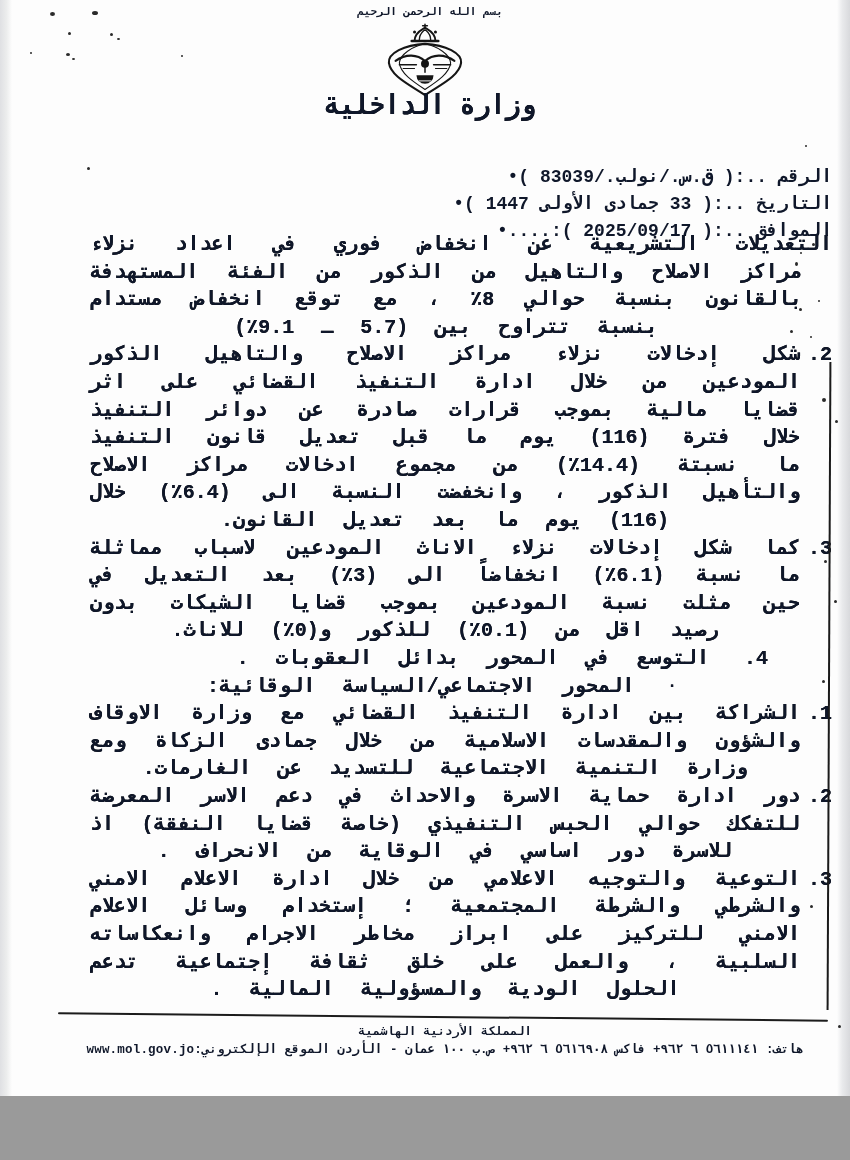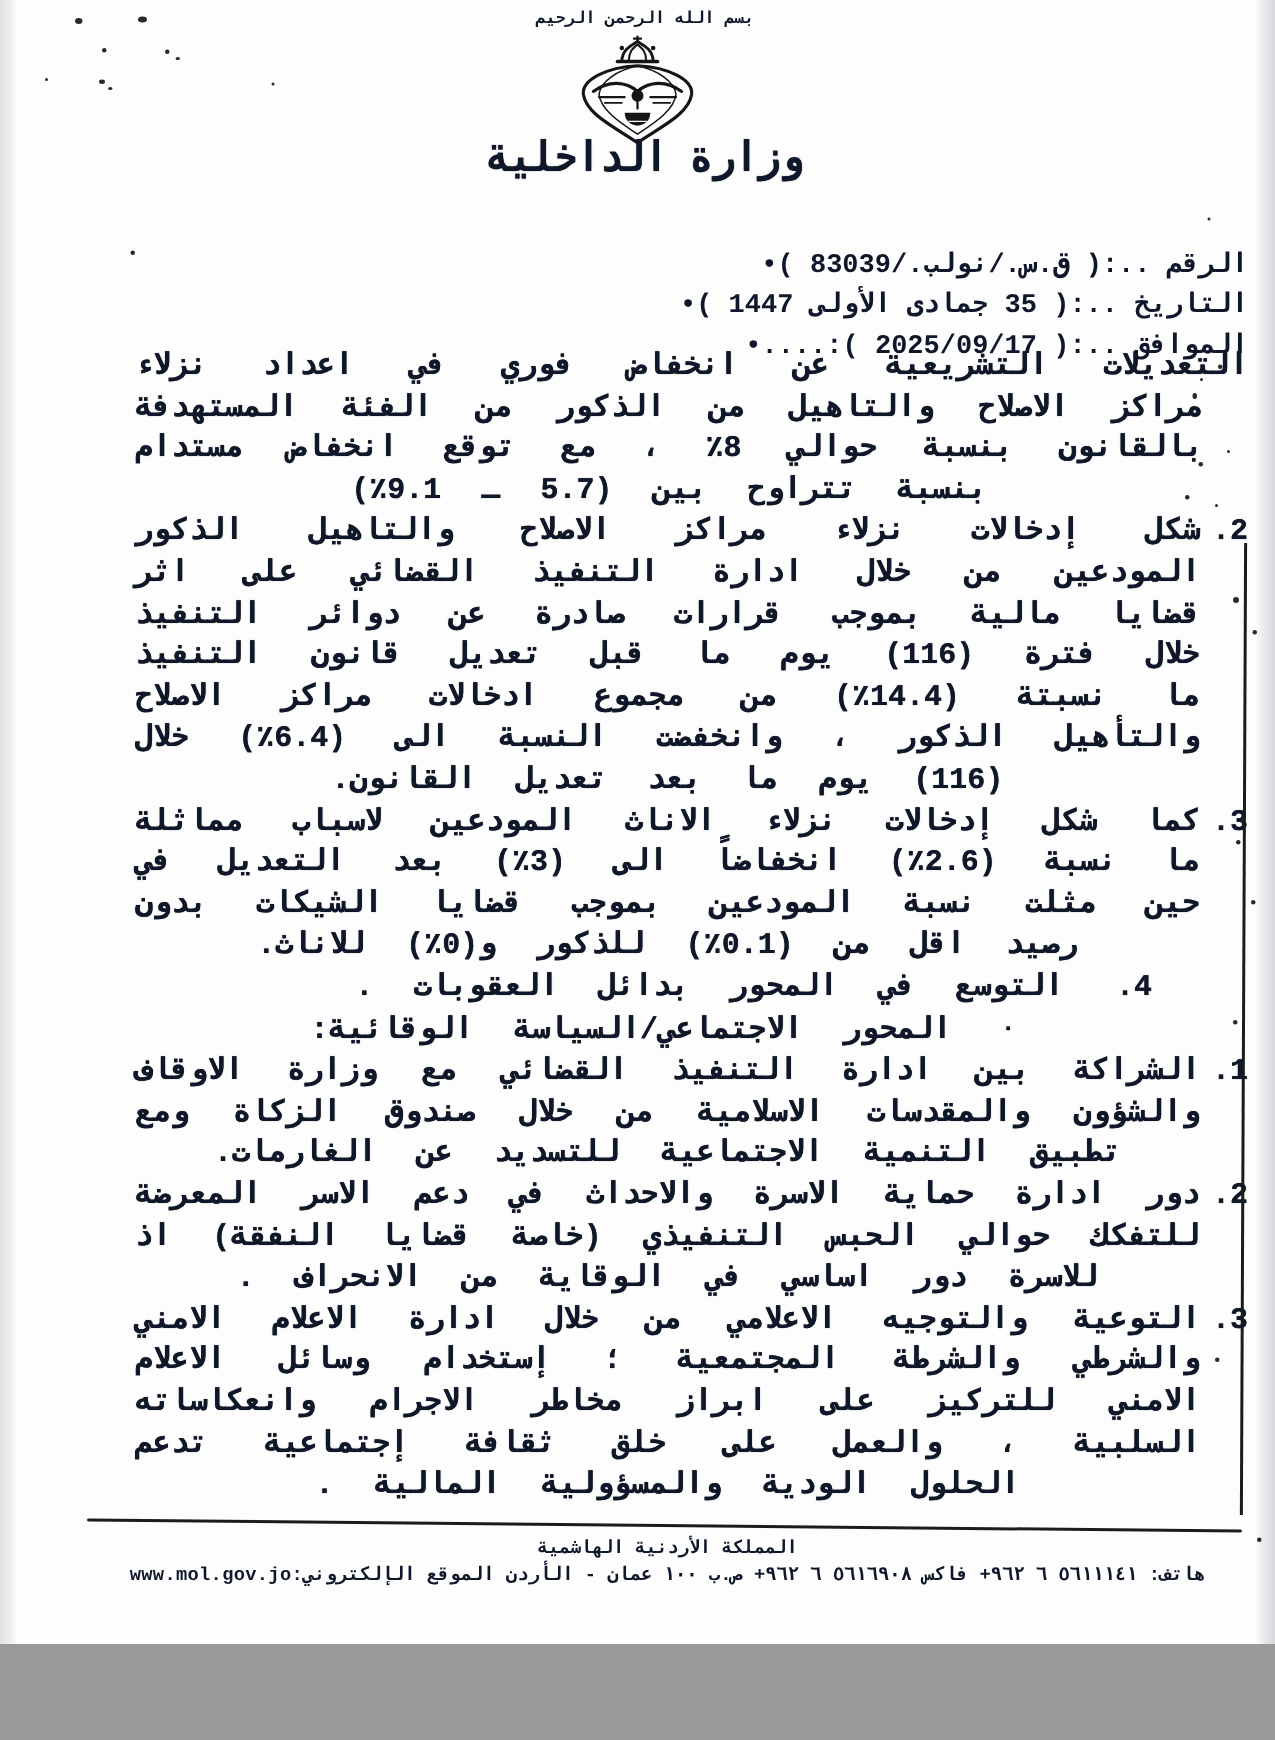--- a/index.html
+++ b/index.html
@@ -103,50 +103,50 @@
         <path d="M51 56 a9 9 0 0 0 18 0 Z" fill="#151515" stroke="none"></path>
         <path d="M54 62 h12" stroke="#fdfdfd" stroke-width="1"></path>
       </g>
     </svg>
   </div>
 
   <div class="calligraphy">وزارة الداخلية</div>
 
   <div class="refblock">
     <div>الرقم ..:( ق.س./نولب./83039 )•</div>
-    <div>التاريخ ..:( 35 جمادى الأولى 1447 )•</div>
+    <div>التاريخ ..:( 33 جمادى الأولى 1447 )•</div>
     <div>الموافق ..:( 2025/09/17 ):....•</div>
   </div>
 
   <div class="bodytext">
     <div class="para intro">التعديلات التشريعية عن انخفاض فوري في اعداد نزلاء مراكز الاصلاح والتاهيل من الذكور من الفئة المستهدفة بالقانون بنسبة حوالي 8٪ ، مع توقع انخفاض مستدام بنسبة تتراوح بين (5.7 ـ 9.1٪)</div>
 
     <div class="para hangnum">
       <span class="num">2.</span>
       <span>شكل إدخالات نزلاء مراكز الاصلاح والتاهيل الذكور المودعين من خلال ادارة التنفيذ القضائي على اثر قضايا مالية بموجب قرارات صادرة عن دوائر التنفيذ خلال فترة (116) يوم ما قبل تعديل قانون التنفيذ ما نسبتة (14.4٪) من مجموع ادخالات مراكز الاصلاح والتأهيل الذكور ، وانخفضت النسبة الى (6.4٪) خلال (116) يوم ما بعد تعديل القانون.</span>
     </div>
 
     <div class="para hangnum">
       <span class="num">3.</span>
-      <span>كما شكل إدخالات نزلاء الاناث المودعين لاسباب مماثلة ما نسبة (2.6٪) انخفاضاً الى (3٪) بعد التعديل في حين مثلت نسبة المودعين بموجب قضايا الشيكات بدون رصيد اقل من (0.1٪) للذكور و(0٪) للاناث.</span>
+      <span>كما شكل إدخالات نزلاء الاناث المودعين لاسباب مماثلة ما نسبة (6.1٪) انخفاضاً الى (3٪) بعد التعديل في حين مثلت نسبة المودعين بموجب قضايا الشيكات بدون رصيد اقل من (0.1٪) للذكور و(0٪) للاناث.</span>
     </div>
 
     <div class="para single">
       <span class="num">4.</span>
       <span>التوسع في المحور بدائل العقوبات .</span>
     </div>
 
     <div class="heading-line">
       <span class="bullet">·</span>
       <span>المحور الاجتماعي/السياسة الوقائية:</span>
     </div>
 
     <div class="para hangnum">
       <span class="num">1.</span>
-      <span>الشراكة بين ادارة التنفيذ القضائي مع وزارة الاوقاف والشؤون والمقدسات الاسلامية من خلال صندوق الزكاة ومع تطبيق التنمية الاجتماعية للتسديد عن الغارمات.</span>
+      <span>الشراكة بين ادارة التنفيذ القضائي مع وزارة الاوقاف والشؤون والمقدسات الاسلامية من خلال جمادى الزكاة ومع وزارة التنمية الاجتماعية للتسديد عن الغارمات.</span>
     </div>
 
     <div class="para hangnum">
       <span class="num">2.</span>
       <span>دور ادارة حماية الاسرة والاحداث في دعم الاسر المعرضة للتفكك حوالي الحبس التنفيذي (خاصة قضايا النفقة) اذ للاسرة دور اساسي في الوقاية من الانحراف .</span>
     </div>
 
     <div class="para hangnum">
       <span class="num">3.</span>
       <span>التوعية والتوجيه الاعلامي من خلال ادارة الاعلام الامني والشرطي والشرطة المجتمعية ؛ إستخدام وسائل الاعلام الامني للتركيز على ابراز مخاطر الاجرام وانعكاساته السلبية ، والعمل على خلق ثقافة إجتماعية تدعم الحلول الودية والمسؤولية المالية .</span>

